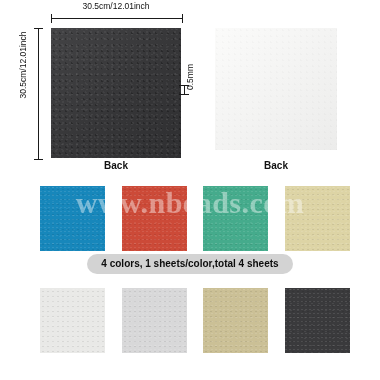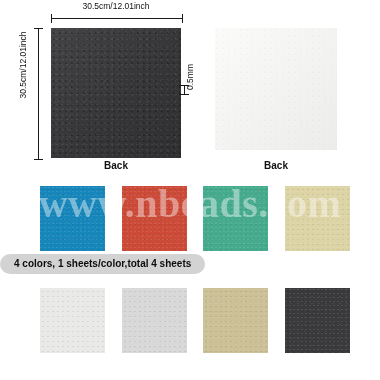--- a/index.html
+++ b/index.html
@@ -102,37 +102,37 @@
   .s0{left:40px;} .s1{left:122px;} .s2{left:203px;} .s3{left:285px;}
 
   .tex{
     background-image:
       radial-gradient(circle at 25% 35%, rgba(255,255,255,.10) 0 1px, transparent 1px),
       radial-gradient(circle at 65% 70%, rgba(0,0,0,.08) 0 1px, transparent 1px),
       radial-gradient(circle at 85% 20%, rgba(255,255,255,.07) 0 1px, transparent 1px);
     background-size:4px 4px,5px 5px,7px 7px;
   }
 
-  .caption-wrap{position:absolute;left:0;width:380px;}
+  .caption-wrap{position:absolute;left:0;width:380px;text-align:center;}
   .cw-a{top:253px;} .cw-b{top:355px;}
   .pill{
     display:inline-block;
     background:#d3d3d3;
     border-radius:11px;
     padding:3px 14px 4px 14px;
     font-size:10px;font-weight:bold;color:#0d0d0d;
     white-space:nowrap;
     line-height:13px;
   }
 
   
   .watermark{
     position:absolute;left:0;top:183px;width:380px;height:40px;
     display:flex;align-items:center;justify-content:center;
-    font-size:40px;font-weight:bold;color:rgba(255,255,255,.42);
+    font-size:30px;font-weight:bold;color:rgba(255,255,255,.42);
     letter-spacing:0.5px;pointer-events:none;
     font-family:"Liberation Serif", serif;
   }
 </style>
 </head>
 <body>
 
 <div class="page">
 
   <div class="top-panel">

